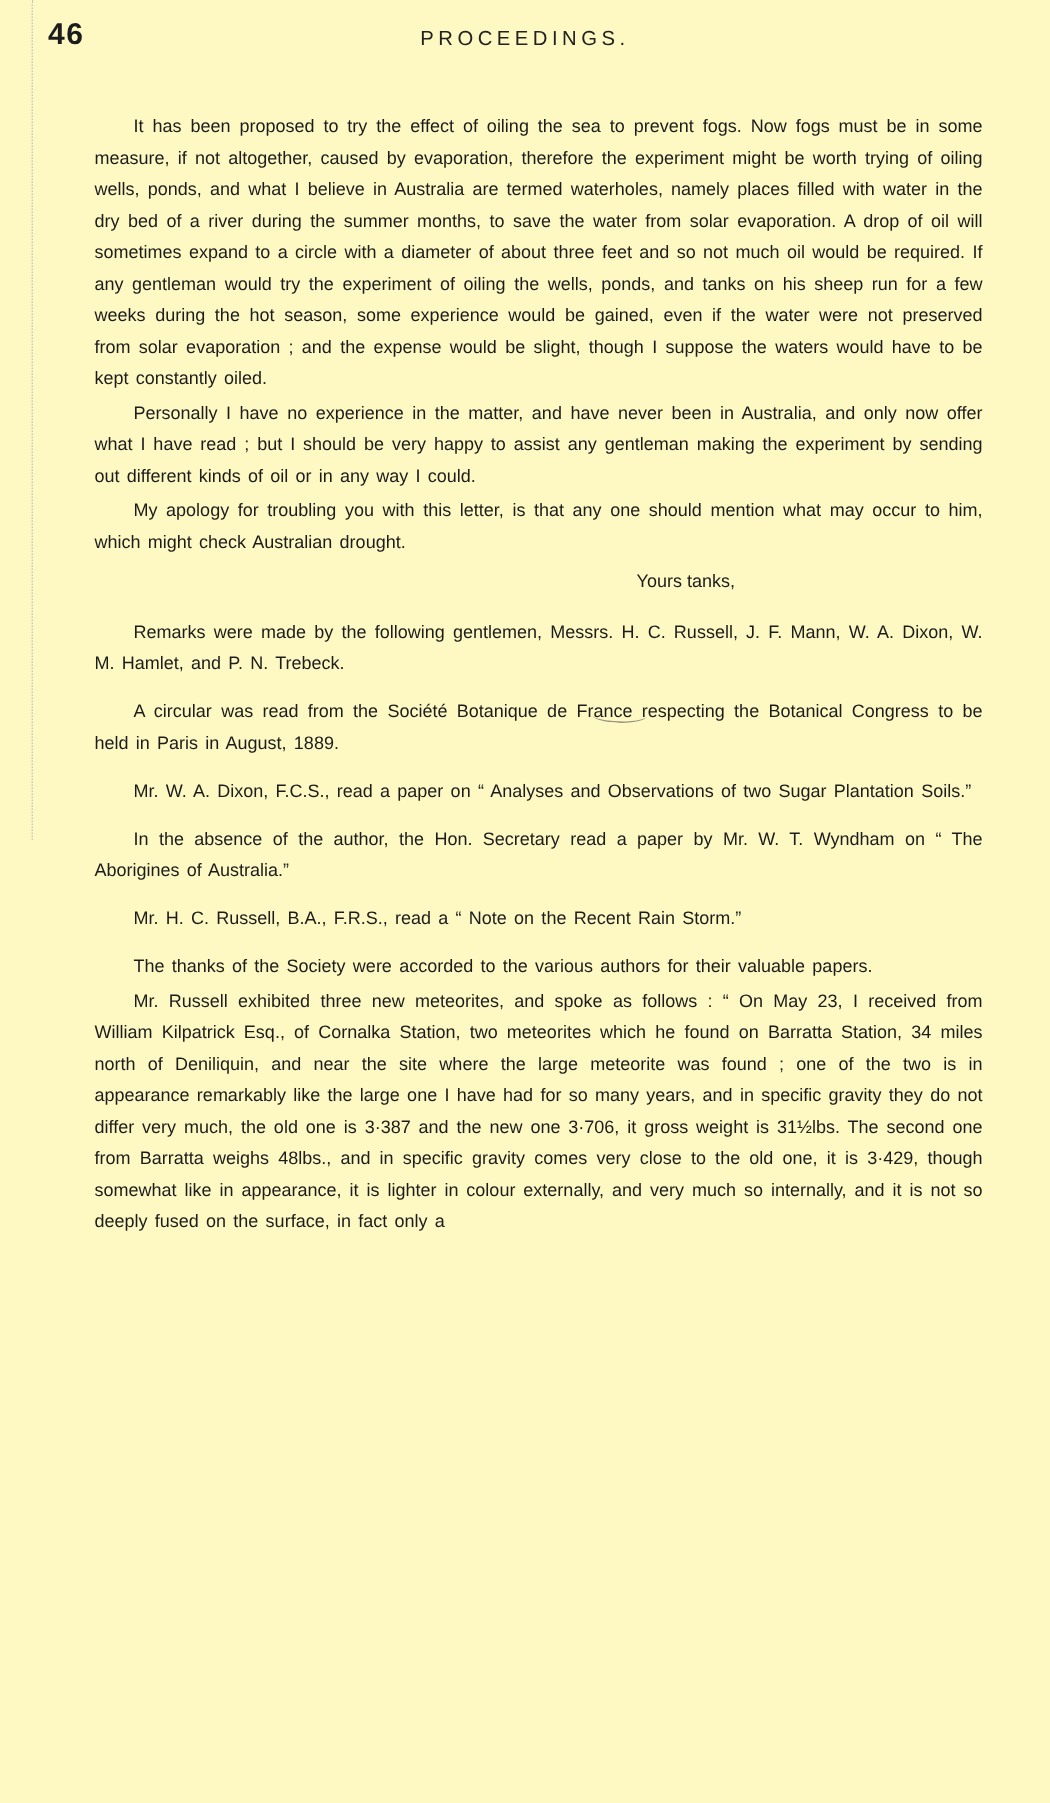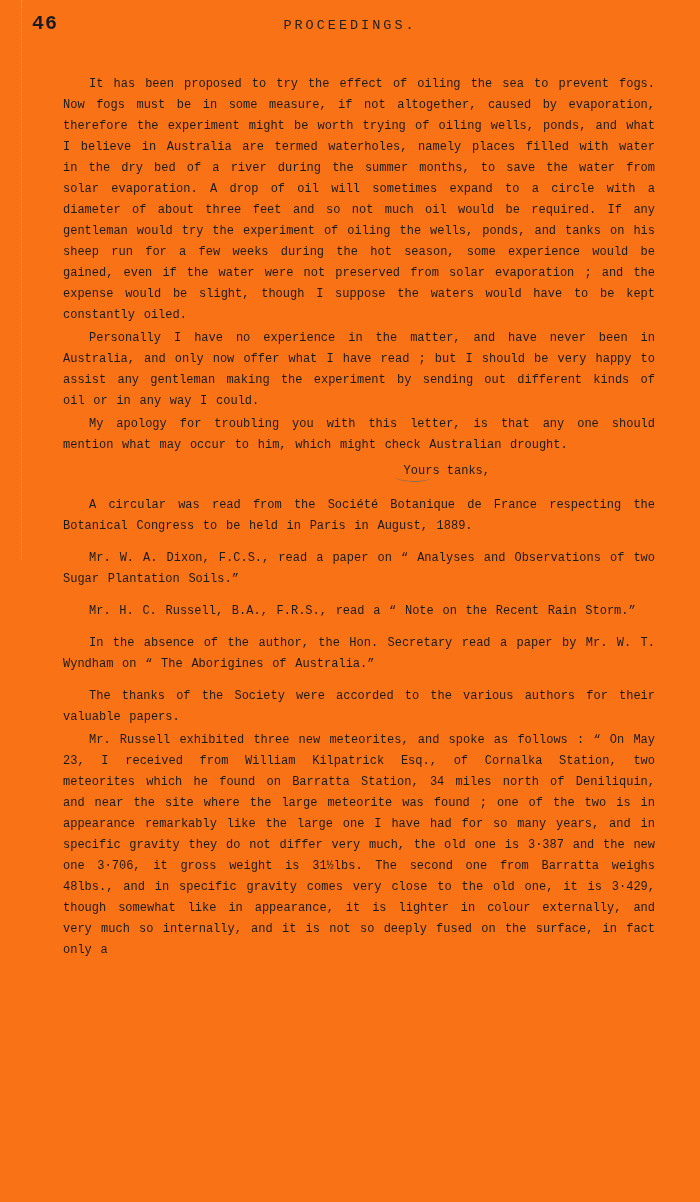--- a/index.html
+++ b/index.html
@@ -5,23 +5,23 @@
   html, body {
     margin: 0;
     padding: 0;
     background: #e9e9e7;
   }
   .page {
     position: relative;
     width: 700px;
     height: 1202px;
     margin: 0 auto;
-    background: #f97316;
+    background: #fef9c3;
     color: #1c1c1c;
-    font-family: Liberation Mono, monospace;
+    font-family: Liberation Sans, sans-serif;
     overflow: hidden;
   }
   
   .binding-line {
     position: absolute;
     left: 21px;
     top: 0;
     height: 560px;
     width: 0;
     border-left: 1px dotted #b9b9b6;
@@ -106,27 +106,28 @@
 
     <p class="para">Personally I have no experience in the matter, and have never been in Australia, and only now offer what I have read ; but I should be very happy to assist any gentleman making the experiment by sending out different kinds of oil or in any way I could.</p>
 
     <p class="para">My apology for troubling you with this letter, is that any one should mention what may occur to him, which might check Australian drought.</p>
 
     <div class="sig">
       <div class="sig-closing">Yours tanks,</div>
     </div>
     <div class="pen-stroke"></div>
 
+    <p class="para sect">Remarks were made by the following gentlemen, Messrs. H. C. Russell, J. F. Mann, W. A. Dixon, W. M. Hamlet, and P. N. Trebeck.</p>
 
     <p class="para sect">A circular was read from the Société Botanique de France respecting the Botanical Congress to be held in Paris in August, 1889.</p>
 
     <p class="para sect">Mr. W. A. Dixon, F.C.S., read a paper on “ Analyses and Observations of two Sugar Plantation Soils.”</p>
 
+    <p class="para sect">In the absence of the author, the Hon. Secretary read a paper by Mr. W. T. Wyndham on “ The Aborigines of Australia.”</p>
+
     <p class="para sect">Mr. H. C. Russell, B.A., F.R.S., read a “ Note on the Recent Rain Storm.”</p>
-
-    <p class="para sect">In the absence of the author, the Hon. Secretary read a paper by Mr. W. T. Wyndham on “ The Aborigines of Australia.”</p>
 
     <p class="para sect">The thanks of the Society were accorded to the various authors for their valuable papers.</p>
 
     <p class="para sect-lg">Mr. Russell exhibited three new meteorites, and spoke as follows : “ On May 23, I received from William Kilpatrick Esq., of Cornalka Station, two meteorites which he found on Barratta Station, 34 miles north of Deniliquin, and near the site where the large meteorite was found ; one of the two is in appearance remarkably like the large one I have had for so many years, and in specific gravity they do not differ very much, the old one is 3·387 and the new one 3·706, it gross weight is 31½lbs.  The second one from Barratta weighs 48lbs., and in specific gravity comes very close to the old one, it is 3·429, though somewhat like in appearance, it is lighter in colour externally, and very much so internally, and it is not so deeply fused on the surface, in fact only a</p>
 
   </main>
 </div>
 
 </body></html>

